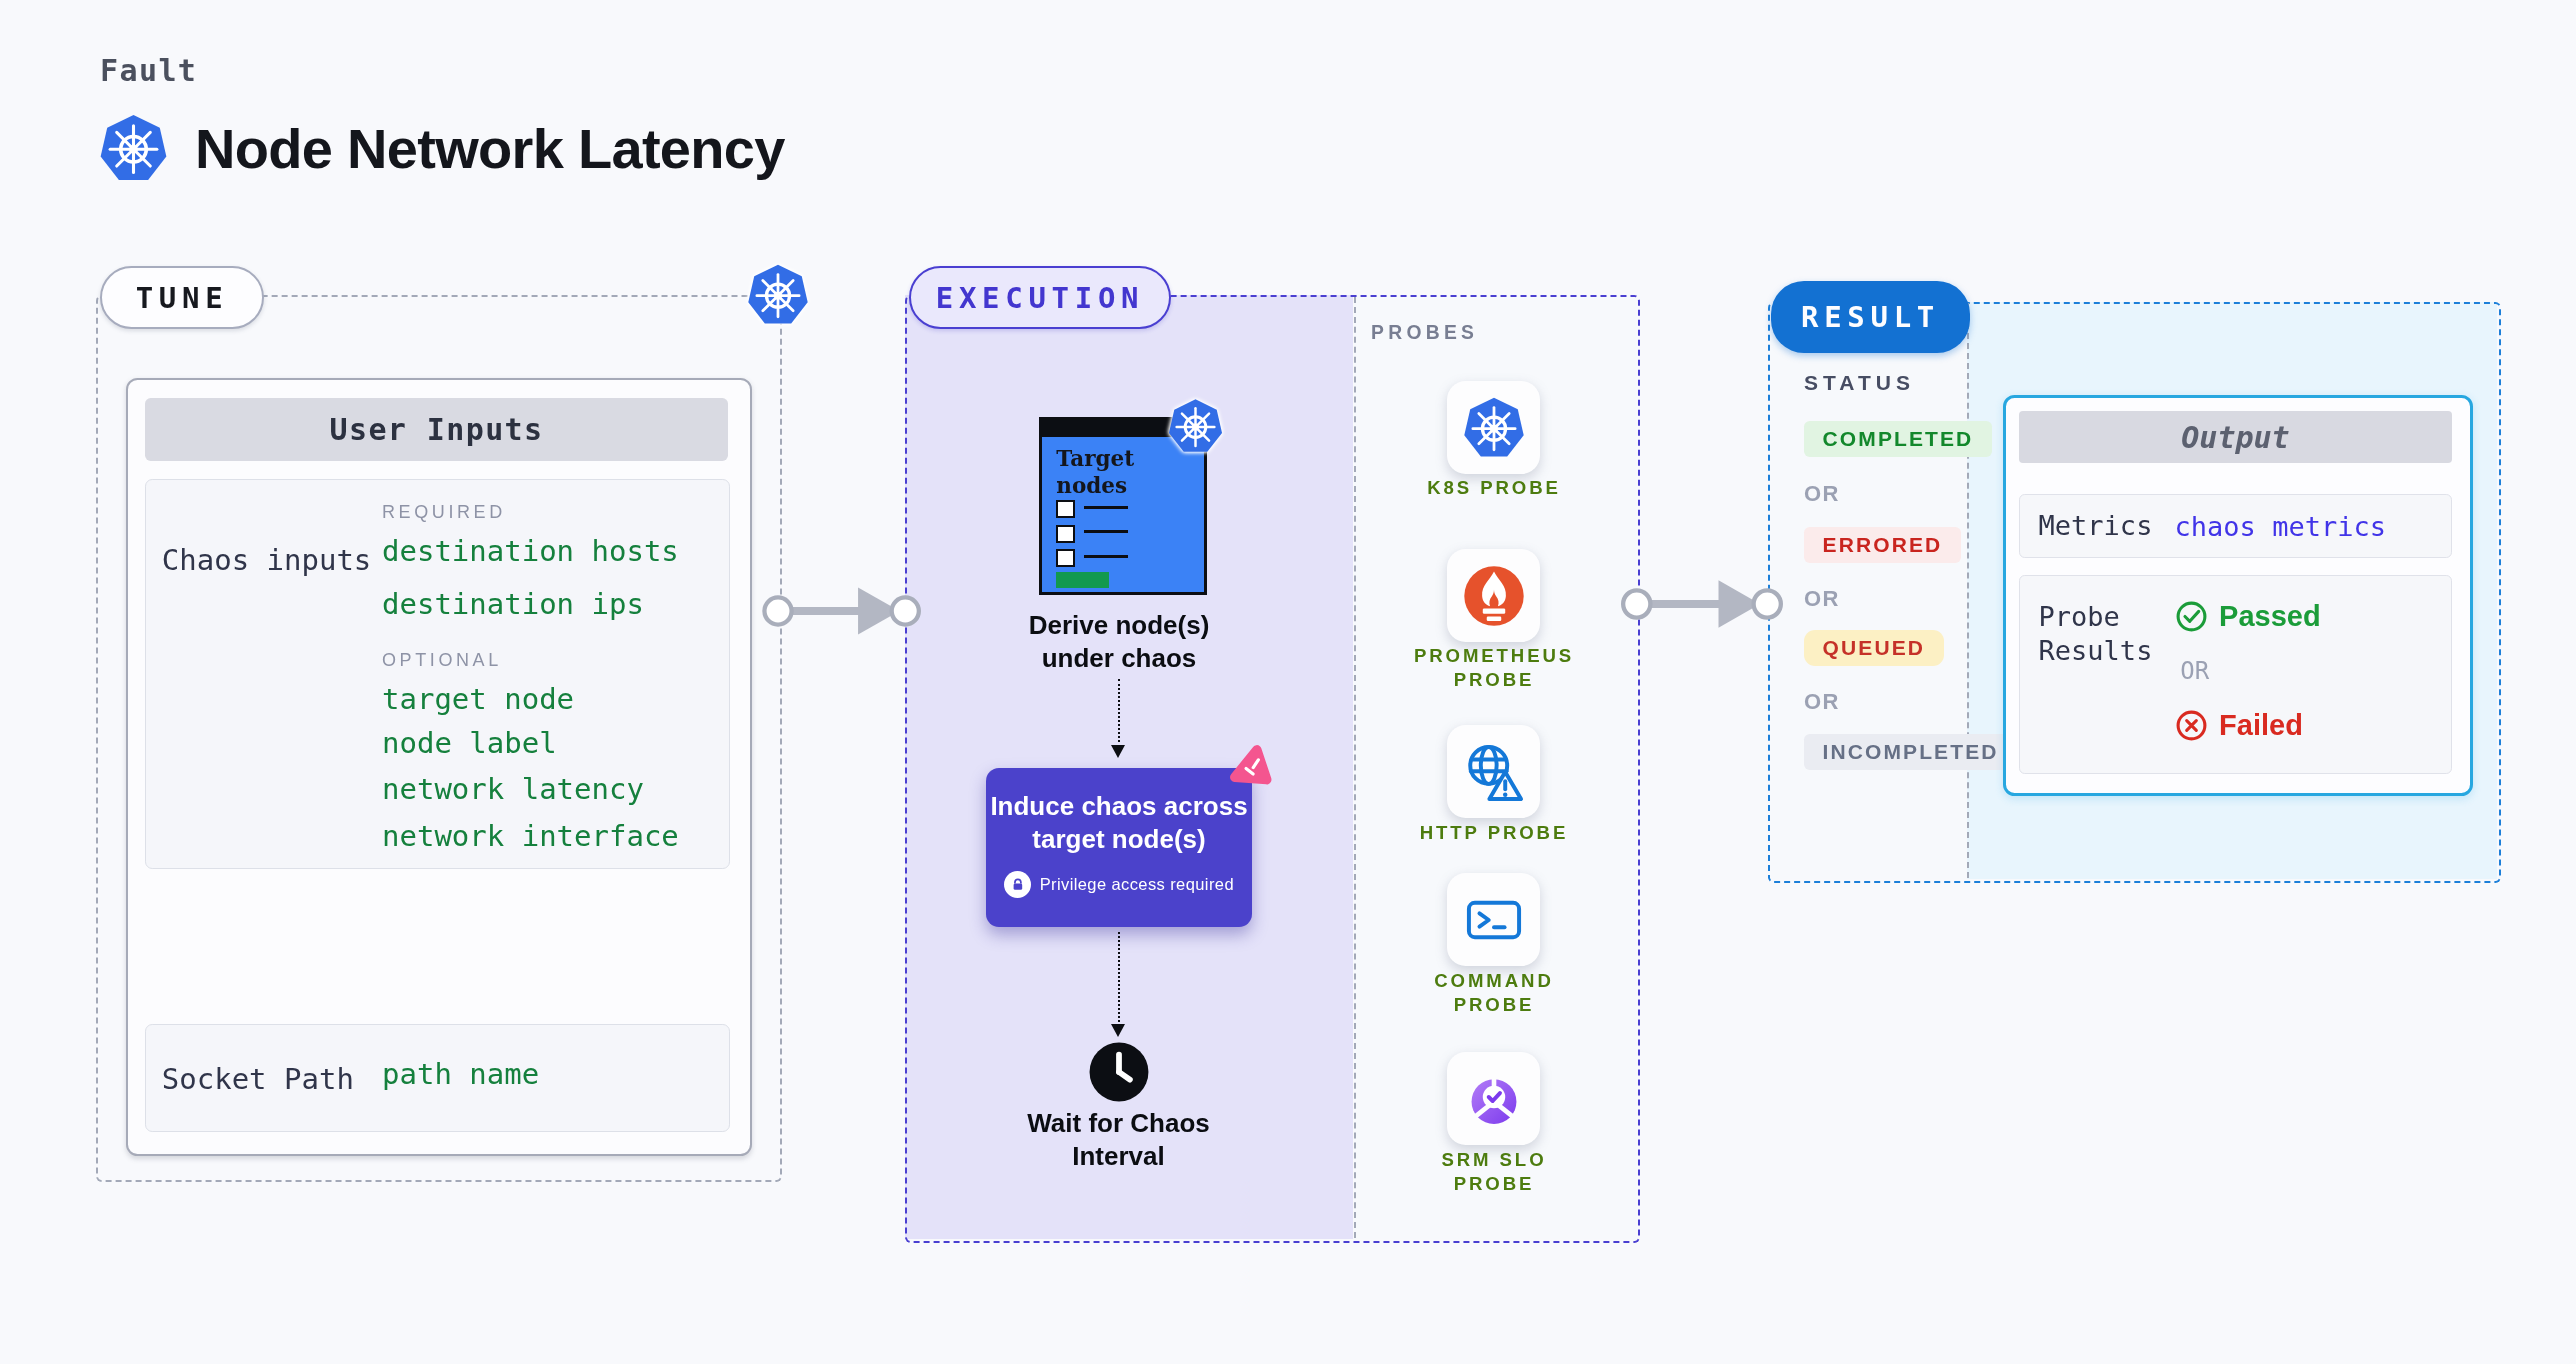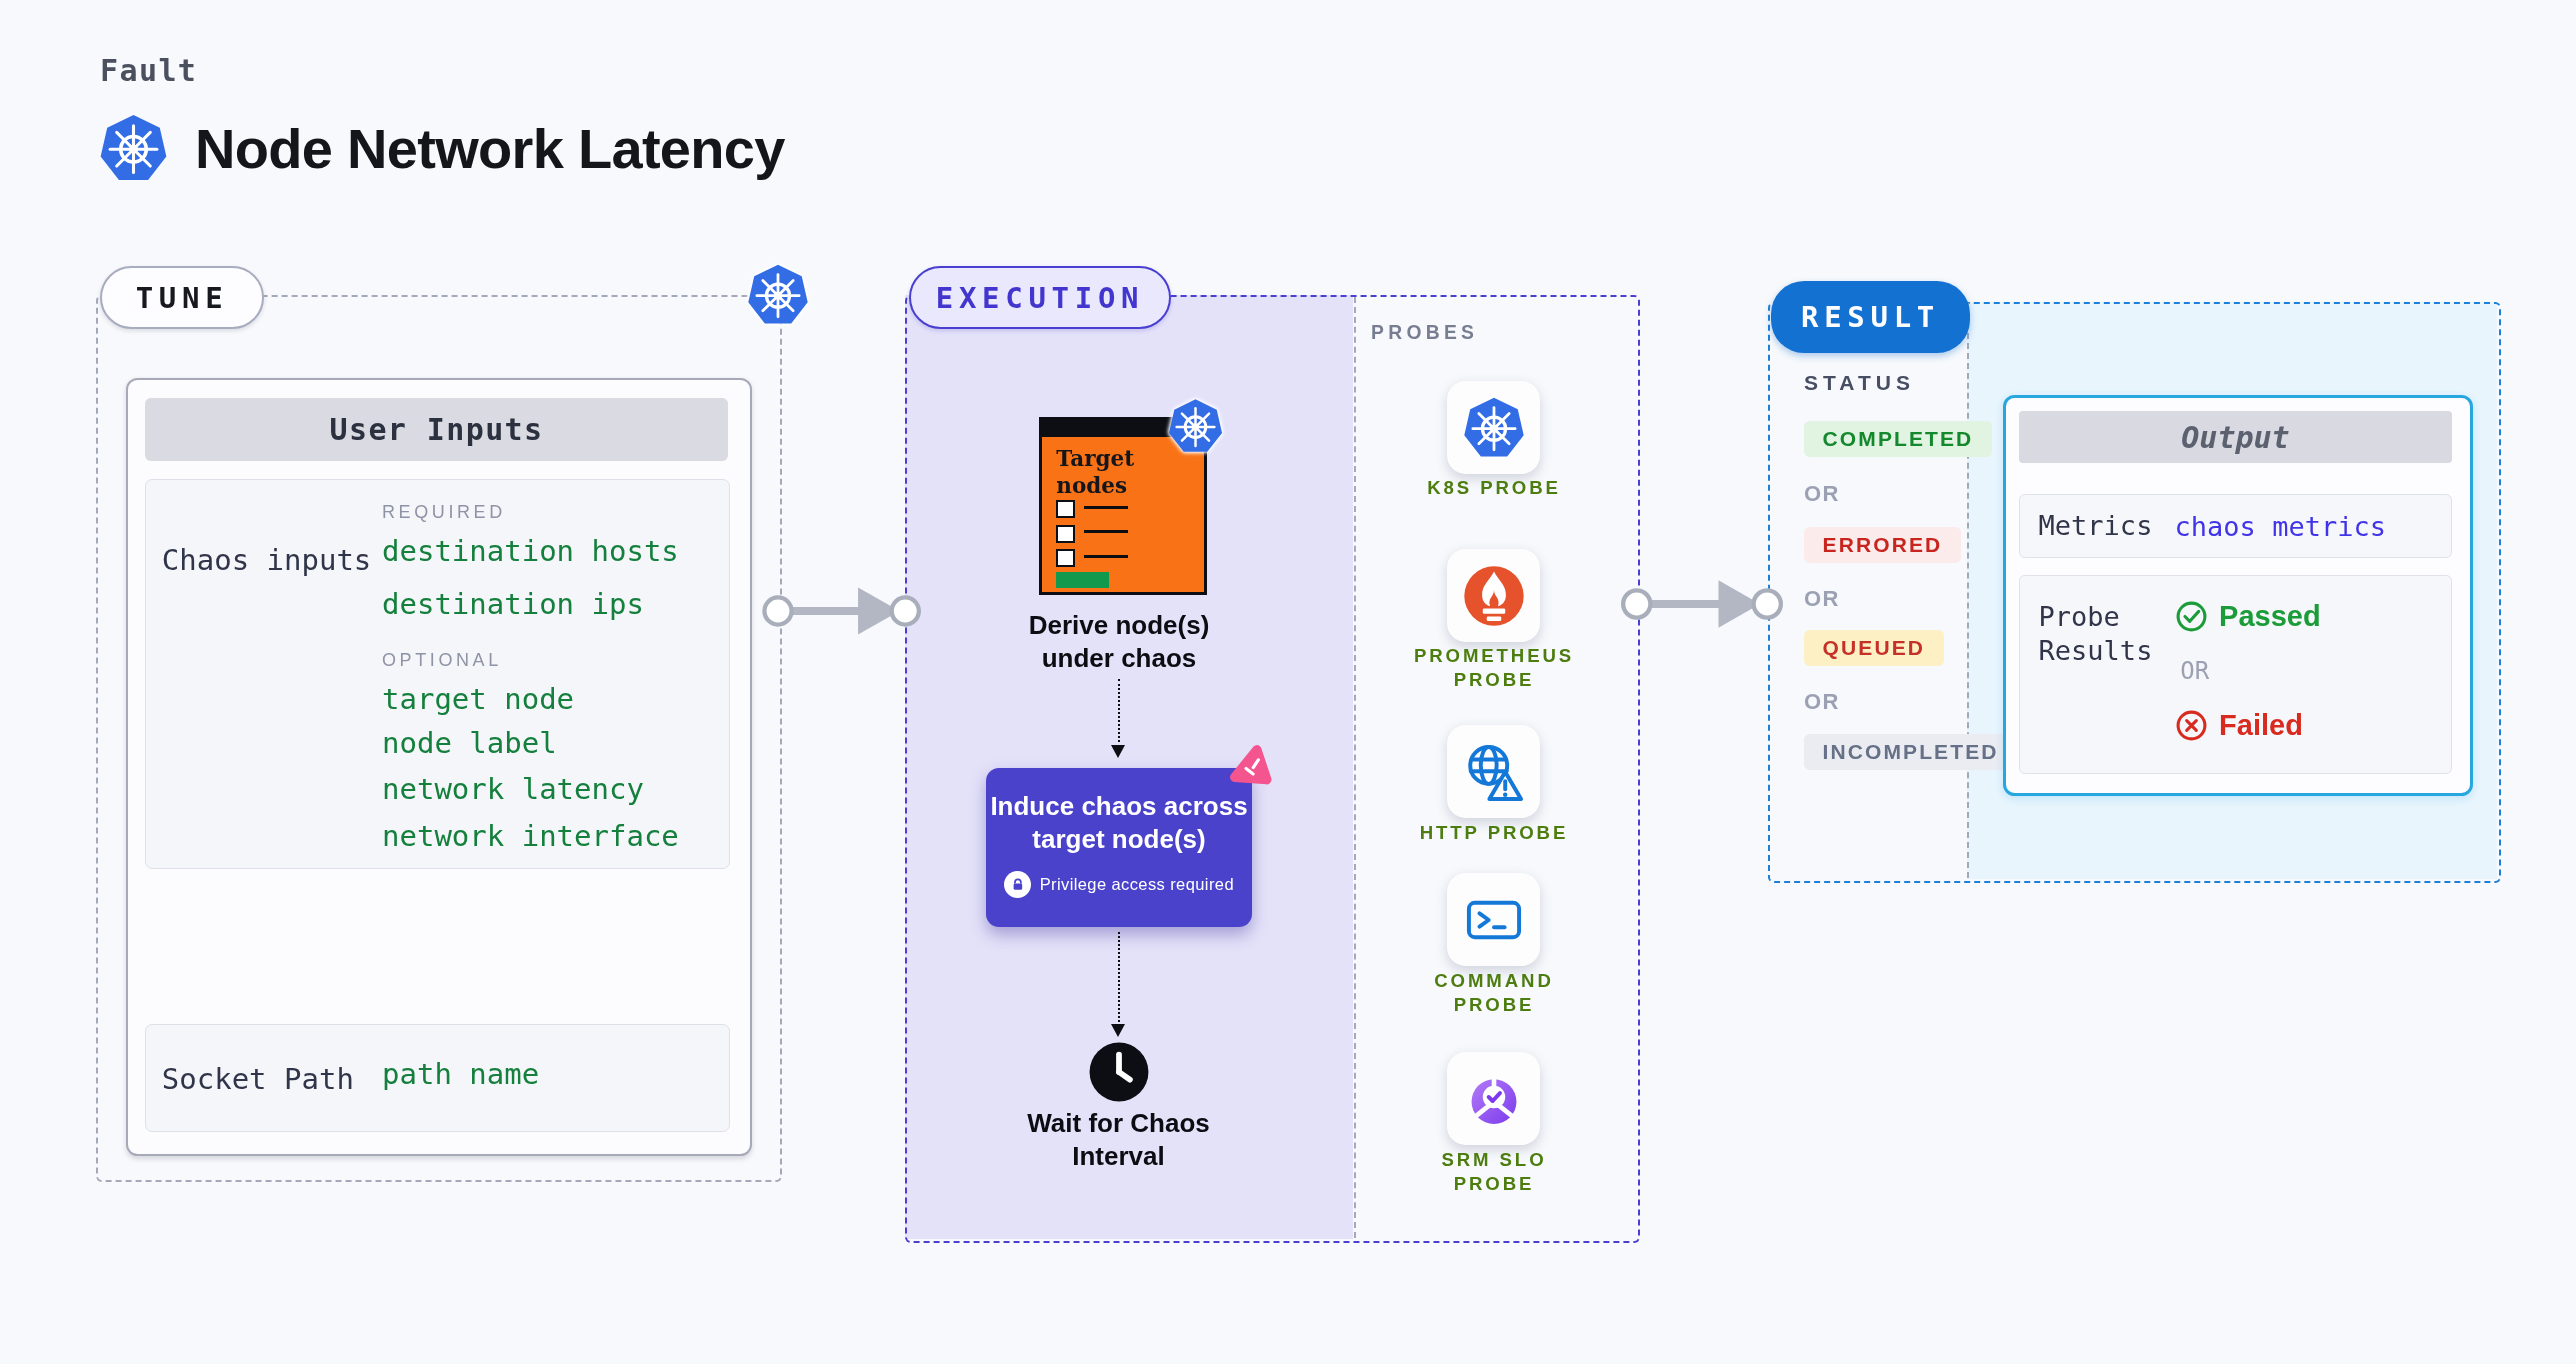--- a/index.html
+++ b/index.html
@@ -46,21 +46,21 @@
   .req-heading{font-size:18px;color:#8e93a6;letter-spacing:3.6px;font-weight:500;}
   .link{font-family:"DejaVu Sans Mono",monospace;font-size:29px;color:#15803d;cursor:pointer;}
   .link-sep{color:#5a8df5;}
   .chaos-col{position:absolute;left:236px;top:21.5px;display:flex;flex-direction:column;align-items:flex-start;}
   .mt14{margin-top:10px}.mt16{margin-top:11.5px}.mt18{margin-top:13px}.mt26{margin-top:18.6px}.mt40{margin-top:29px}
 
   
   .flow-arrow{z-index:5;}
 
   
-  .target-doc{left:1039px;top:417px;width:162px;height:172px;background:#f97316;border:3.6px solid #0c0e13;z-index:4;}
+  .target-doc{left:1039px;top:417px;width:162px;height:172px;background:#3b82f6;border:3.6px solid #0c0e13;z-index:4;}
   .doc-topbar{position:absolute;left:0;top:0;width:100%;height:17px;background:#0c0e13;}
   .doc-title{position:absolute;left:14.3px;top:26px;font-family:"DejaVu Serif",serif;font-weight:bold;font-size:21.5px;line-height:26.5px;color:#14161c;white-space:pre-line;}
   .doc-check{position:absolute;width:14.3px;height:14.3px;border:2.1px solid #0c0e13;background:#fff;}
   .doc-line{position:absolute;width:44px;height:2.9px;background:#0c0e13;}
   .doc-green{position:absolute;left:14.3px;top:152px;width:53px;height:15.8px;background:#12994e;}
   .doc-k8s{left:1166px;top:397px;width:59px;height:59px;z-index:5;}
 
   .flow-caption{font-size:26px;font-weight:bold;color:#0b0d12;line-height:33px;text-align:center;white-space:pre-line;z-index:4;}
   .derive-caption{left:990px;top:609px;width:258px;}
   .wait-caption{left:1004px;top:1107px;width:229px;}
@@ -82,21 +82,21 @@
   .probe-card{left:1447px;width:93px;height:93px;background:#fdfdfe;border-radius:18.6px;z-index:3;
               box-shadow:0 4.3px 11.5px rgba(110,120,145,.28);display:flex;align-items:center;justify-content:center;}
   .probe-label{left:1372px;width:244px;text-align:center;font-size:18.6px;font-weight:600;color:#4d7c0f;letter-spacing:2.9px;line-height:24px;white-space:pre-line;z-index:3;}
 
   
   .status-heading{left:1804px;top:371px;font-size:21px;font-weight:bold;color:#474d63;letter-spacing:5px;z-index:3;}
   .status-badge{left:1804px;height:36px;display:inline-flex;align-items:center;padding:0 18.6px;border-radius:5.7px;
                 font-size:21px;font-weight:bold;letter-spacing:2.1px;z-index:3;}
   .badge-success{background:#e1f4e2;color:#13882c;}
   .badge-error{background:#fbebeb;color:#c9251f;}
-  .badge-warning{background:#fcf0c4;color:#c53128;}
+  .badge-warning{background:#fcf0c4;color:#c53128;border-radius:11px;}
   .badge-neutral{background:#eaecf2;color:#667086;}
   .or-label{left:1804px;font-size:22px;font-weight:600;color:#9ba1b3;letter-spacing:1.4px;z-index:3;}
 
   .output-card{left:2003px;top:395px;width:464px;height:395px;background:#fdfdff;border:3.6px solid #27a7e0;border-radius:11.5px;z-index:3;box-shadow:0 2.9px 8.6px rgba(39,167,224,.2);}
   .output-header{left:2019px;top:411px;width:433px;height:52px;background:#d8d9e1;border-radius:4px;display:flex;align-items:center;justify-content:center;
                  font-size:30px;font-weight:bold;color:#5c6170;z-index:4;font-style:italic;}
   .output-row{background:#f6f7fa;border:1.4px solid #e0e2ea;border-radius:5.7px;z-index:4;}
   .row-metrics{left:2019px;top:494px;width:433px;height:64px;display:flex;align-items:center;padding-left:18.6px;box-sizing:border-box;}
   .row-proberes{left:2019px;top:575px;width:433px;height:199px;display:flex;padding:24px 0 0 18.6px;box-sizing:border-box;}
   .out-label{font-family:"DejaVu Sans Mono",monospace;font-size:27px;color:#30354a;flex:0 0 136px;white-space:pre-line;line-height:34px;}

